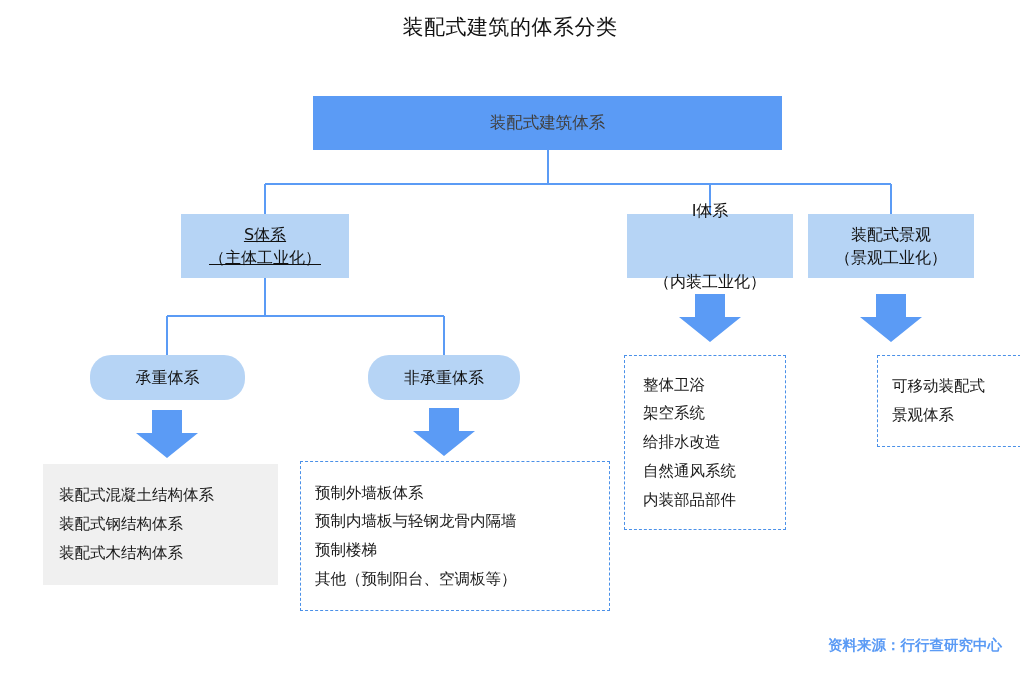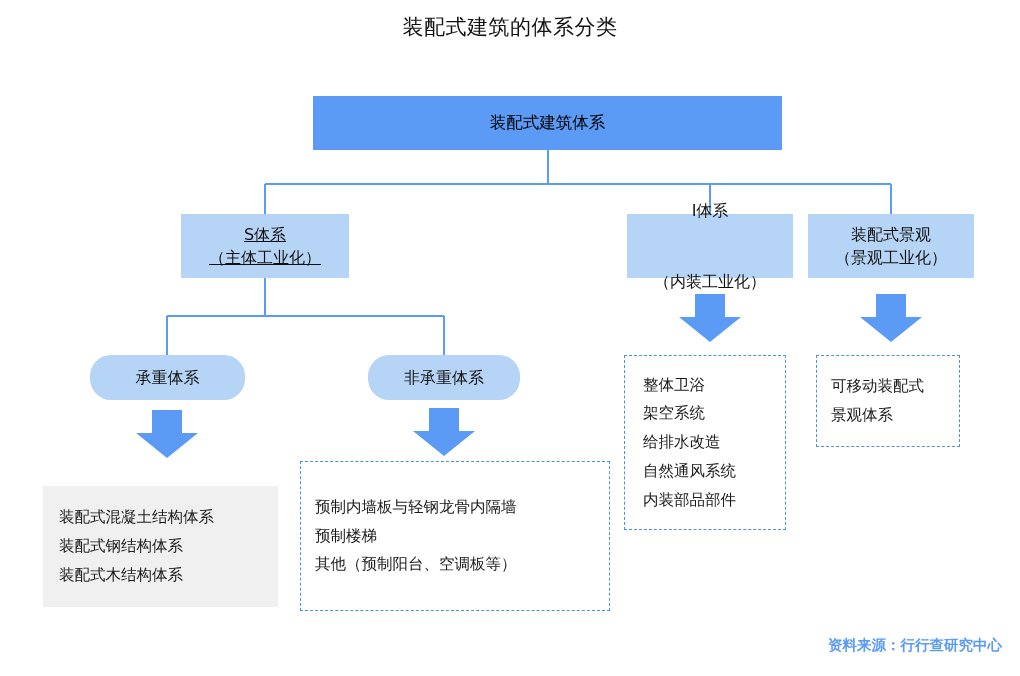--- a/index.html
+++ b/index.html
@@ -42,21 +42,21 @@
     text-align: center;
     font-size: 21px;
     font-weight: normal;
     color: #111111;
     letter-spacing: 0.5px;
   }
 
   
   .root-box {
     background: #5b9bf5;
-    color: #000000;
+    color: #404040;
     font-size: 16.5px;
     left: 313px;
     top: 96px;
     width: 469px;
     height: 54px;
   }
 
   
   .l2-box {
     background: #b6d4f5;
@@ -91,40 +91,39 @@
     line-height: 1.85;
   }
   .leaf .ln { display: block; white-space: nowrap; }
 
   #leaf-bearing {
     background: #f0f0f0;
     border: none;
     left: 43px; top: 464px;
     width: 235px; height: 121px;
     padding-left: 16px;
-    margin-top: 22px;
   }
   #leaf-non-bearing {
     background: #ffffff;
     border: 1.6px dashed #4a90e8;
     left: 300px; top: 461px;
     width: 310px; height: 150px;
     padding-left: 14px;
   }
   #leaf-interior {
     background: #ffffff;
     border: 1.6px dashed #4a90e8;
     left: 624px; top: 355px;
     width: 162px; height: 175px;
     padding-left: 18px;
   }
   #leaf-landscape {
     background: #ffffff;
     border: 1.6px dashed #4a90e8;
-    left: 816px; top: 355px;
+    left: 877px; top: 355px;
     width: 144px; height: 92px;
     padding-left: 14px;
   }
 
   
   #source-credit {
     position: absolute;
     right: 18px;
     top: 636px;
     font-size: 14.5px;
@@ -205,20 +204,21 @@
     <span class="ln">非承重体系</span>
   </div>
 
   <div id="leaf-bearing" class="leaf">
     <span class="ln">装配式混凝土结构体系</span>
     <span class="ln">装配式钢结构体系</span>
     <span class="ln">装配式木结构体系</span>
   </div>
 
   <div id="leaf-non-bearing" class="leaf">
+    <span class="ln">预制外墙板体系</span>
     <span class="ln">预制内墙板与轻钢龙骨内隔墙</span>
     <span class="ln">预制楼梯</span>
     <span class="ln">其他（预制阳台、空调板等）</span>
   </div>
 
   <div id="leaf-interior" class="leaf">
     <span class="ln">整体卫浴</span>
     <span class="ln">架空系统</span>
     <span class="ln">给排水改造</span>
     <span class="ln">自然通风系统</span>

